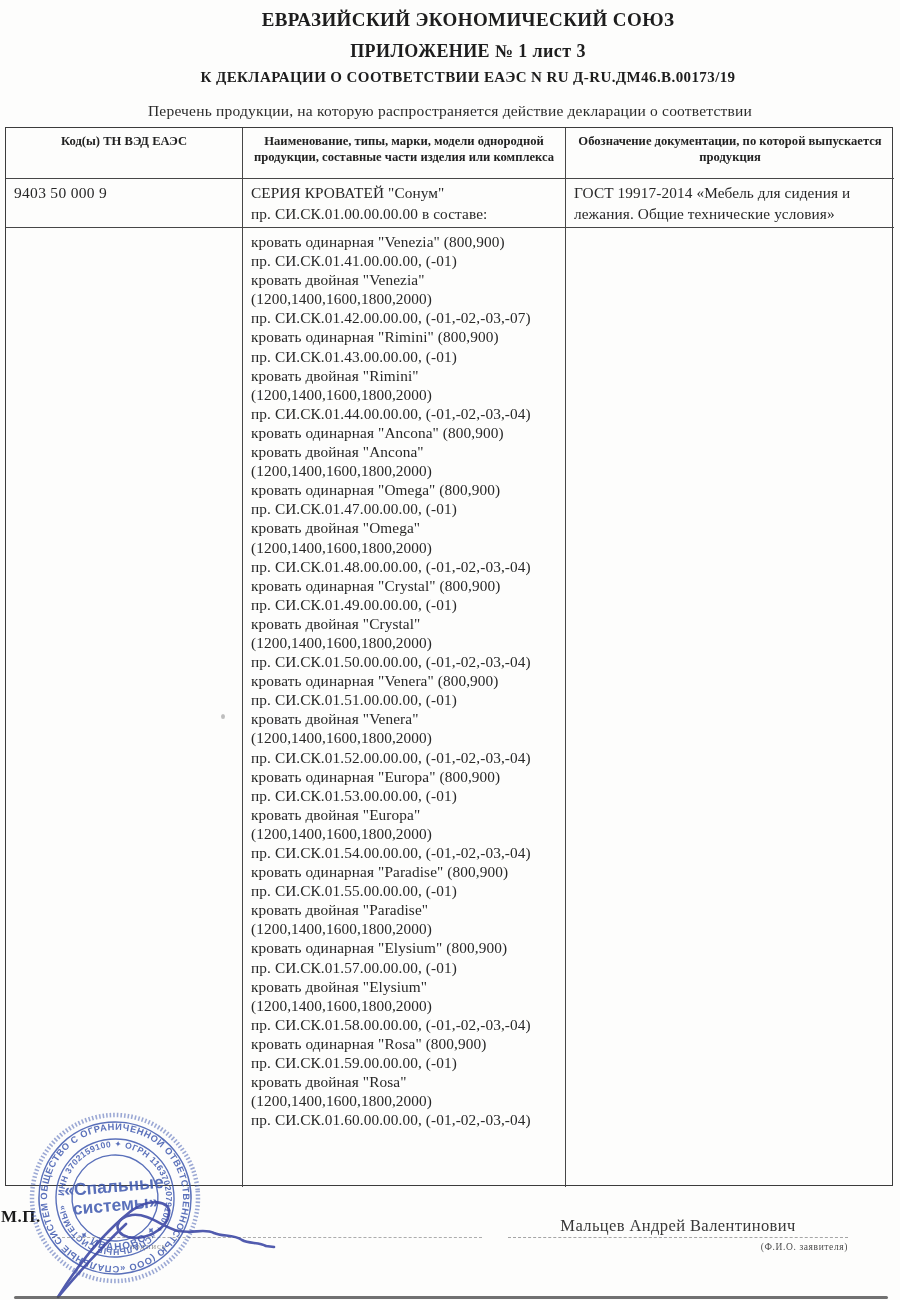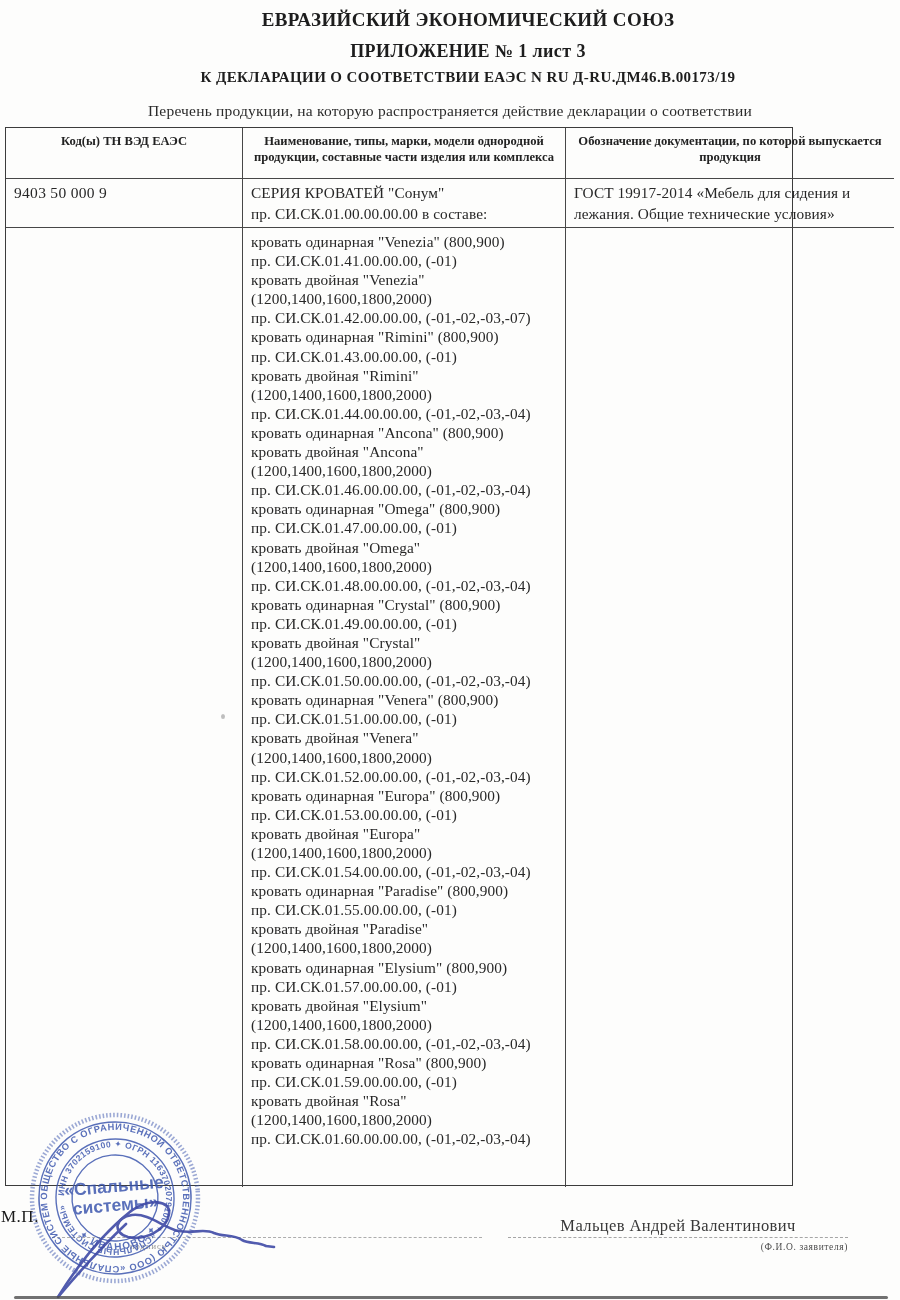--- a/index.html
+++ b/index.html
@@ -11,38 +11,38 @@
   }
   .abs{position:absolute;}
   
   .title{left:0;right:0;text-align:center;font-weight:bold;color:#1d1d1d;letter-spacing:.4px;margin-left:36px;}
   .t1{top:9px;font-size:19px;}
   .t2{top:41px;font-size:18px;}
   .t3{top:69px;font-size:15px;}
   .subtitle{top:102px;left:0;right:0;text-align:center;font-size:15.5px;color:#2b2b2b;letter-spacing:.2px;}
   
   .tbl{
-    left:5px;top:127px;width:788px;height:1059px;
+    left:5px;top:127px;width:888px;height:1059px;
     display:grid;
     grid-template-columns:237px 323px 328px;
     grid-template-rows:51px 49px 959px;
     border:1.5px solid #3c3c3c;
     box-sizing:border-box;
   }
   .cell{border-right:1.2px solid #474747;border-bottom:1.2px solid #474747;box-sizing:border-box;overflow:hidden;}
   .cell.lastcol{border-right:none;}
   .cell.lastrow{border-bottom:none;}
   .head{font-weight:bold;font-size:12.6px;line-height:1.3;text-align:center;padding:5px 10px 0;color:#222;}
   .codecell{font-size:15.5px;padding:5px 8px 0;letter-spacing:.3px;}
   .bodycell{font-size:15.3px;padding:3px 8px 0;letter-spacing:.1px;}
   .bodycell .ln{line-height:21px;white-space:nowrap;}
   .listcell{font-size:15.3px;padding:4px 8px 0;letter-spacing:.1px;}
   .listcell .ln{line-height:19.1px;white-space:nowrap;}
   
-  .mp{left:1px;top:1207px;font-size:17px;font-weight:normal;color:#1a1a1a;letter-spacing:.5px;}
+  .mp{left:1px;top:1207px;font-size:17px;font-weight:bold;color:#1a1a1a;letter-spacing:.5px;}
   .sig-line{left:52px;top:1237px;width:430px;border-top:1.3px dashed #adadad;}
   .sig-caption{left:130px;top:1241px;font-size:8.5px;color:#8f8f8f;letter-spacing:1px;}
   .name-wrap{left:508px;top:1216px;width:340px;text-align:center;}
   .name{font-size:16.5px;color:#383838;letter-spacing:.4px;text-align:right;}
   .name-line{left:508px;top:1237px;width:340px;border-top:1.3px dashed #a5a5a5;}
   .name-caption{left:508px;top:1242px;width:340px;text-align:right;font-size:9.5px;color:#4c4c4c;letter-spacing:.6px;}
   .stamp-svg{left:20px;top:1103px;width:190px;height:190px;}
   .overlay-svg{left:0;top:0;width:900px;height:1300px;pointer-events:none;}
   .speck{left:221px;top:714px;width:4px;height:5px;background:#8a8a8a;opacity:.55;border-radius:50%;}
   .scan-edge{left:14px;right:12px;bottom:1px;height:3px;background:#4e4e4e;opacity:.8;border-radius:2px;}
@@ -82,21 +82,20 @@
       <div class="ln">(1200,1400,1600,1800,2000)</div>
       <div class="ln">пр. СИ.СК.01.42.00.00.00, (-01,-02,-03,-07)</div>
       <div class="ln">кровать одинарная "Rimini" (800,900)</div>
       <div class="ln">пр. СИ.СК.01.43.00.00.00, (-01)</div>
       <div class="ln">кровать двойная "Rimini"</div>
       <div class="ln">(1200,1400,1600,1800,2000)</div>
       <div class="ln">пр. СИ.СК.01.44.00.00.00, (-01,-02,-03,-04)</div>
       <div class="ln">кровать одинарная "Ancona" (800,900)</div>
       <div class="ln">кровать двойная "Ancona"</div>
       <div class="ln">(1200,1400,1600,1800,2000)</div>
-      <div class="ln">пр. СИ.СК.01.46.00.00.00, (-01,-02,-03,-04)</div>
       <div class="ln">кровать одинарная "Omega" (800,900)</div>
       <div class="ln">пр. СИ.СК.01.47.00.00.00, (-01)</div>
       <div class="ln">кровать двойная "Omega"</div>
       <div class="ln">(1200,1400,1600,1800,2000)</div>
       <div class="ln">пр. СИ.СК.01.48.00.00.00, (-01,-02,-03,-04)</div>
       <div class="ln">кровать одинарная "Crystal" (800,900)</div>
       <div class="ln">пр. СИ.СК.01.49.00.00.00, (-01)</div>
       <div class="ln">кровать двойная "Crystal"</div>
       <div class="ln">(1200,1400,1600,1800,2000)</div>
       <div class="ln">пр. СИ.СК.01.50.00.00.00, (-01,-02,-03,-04)</div>

